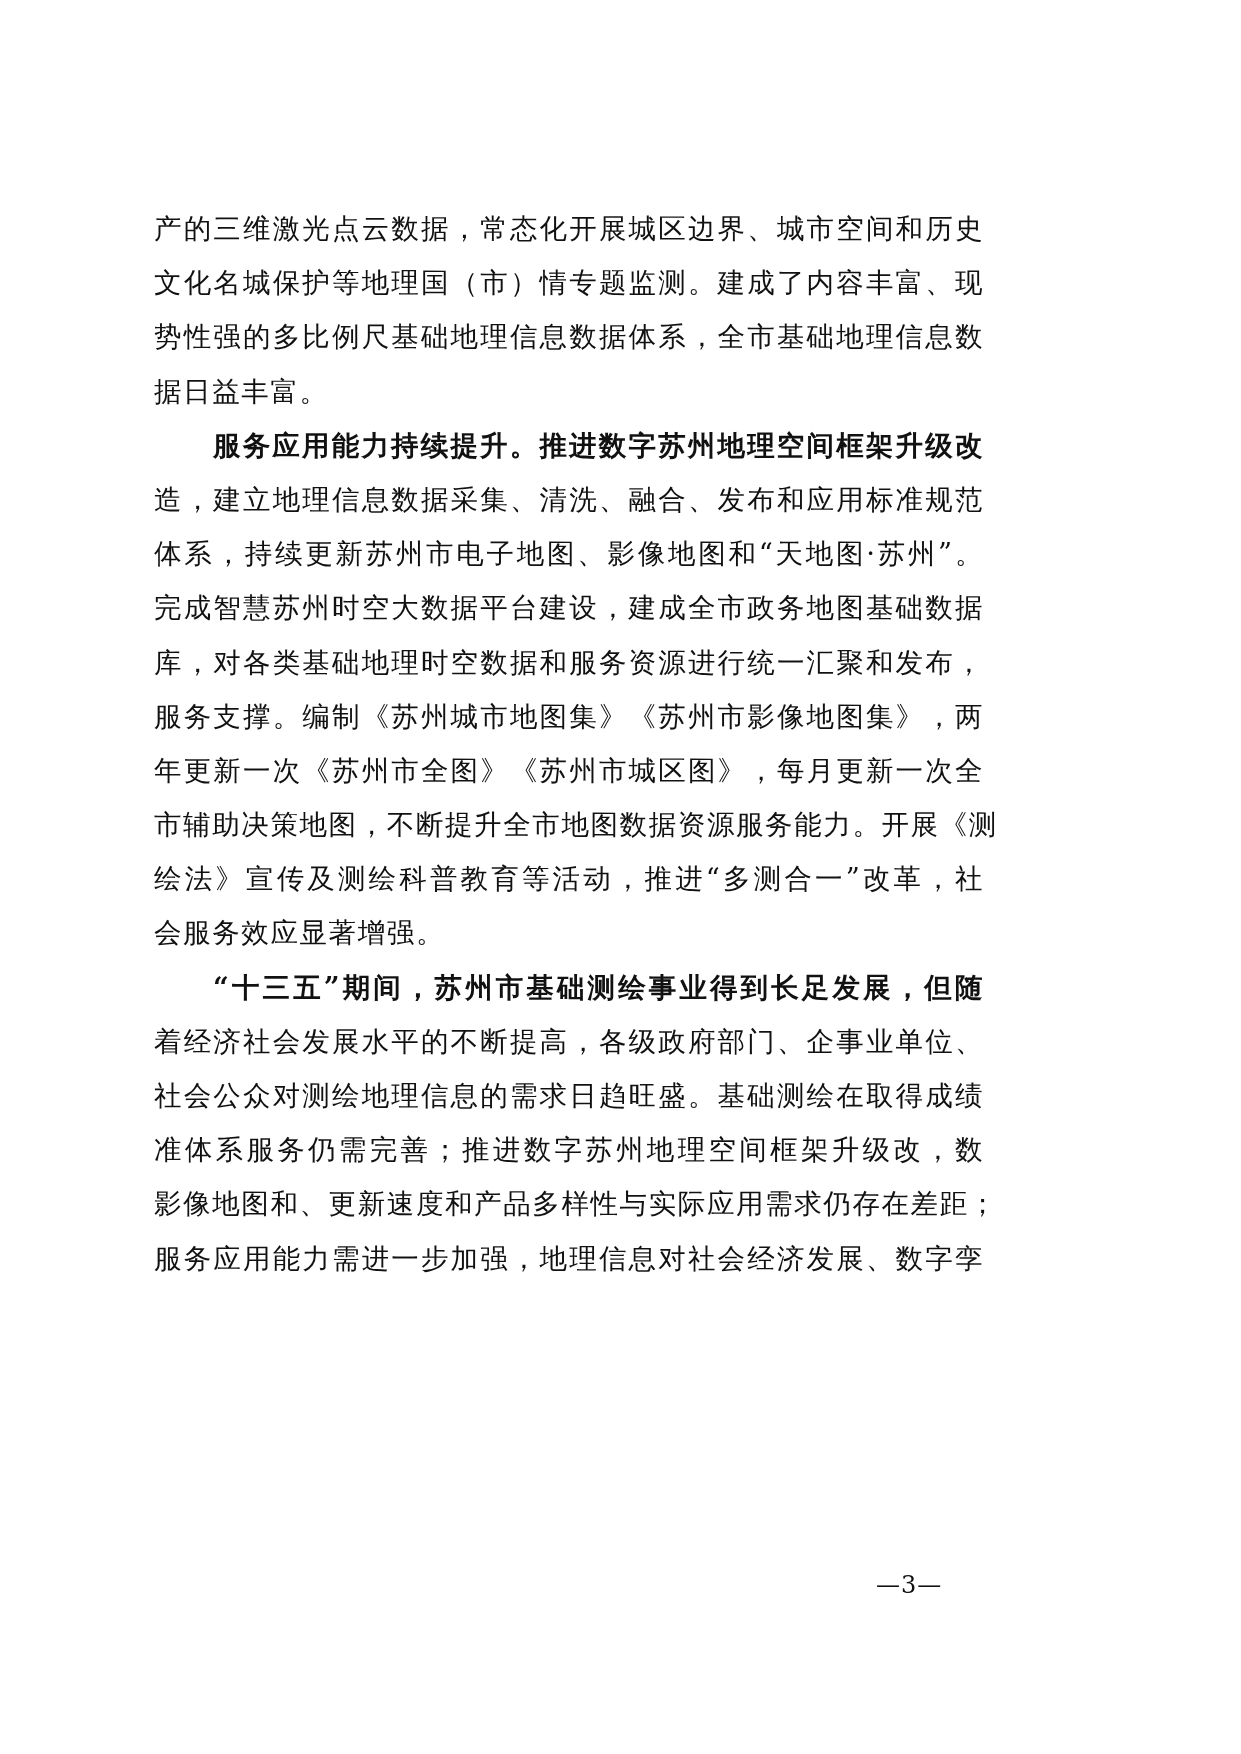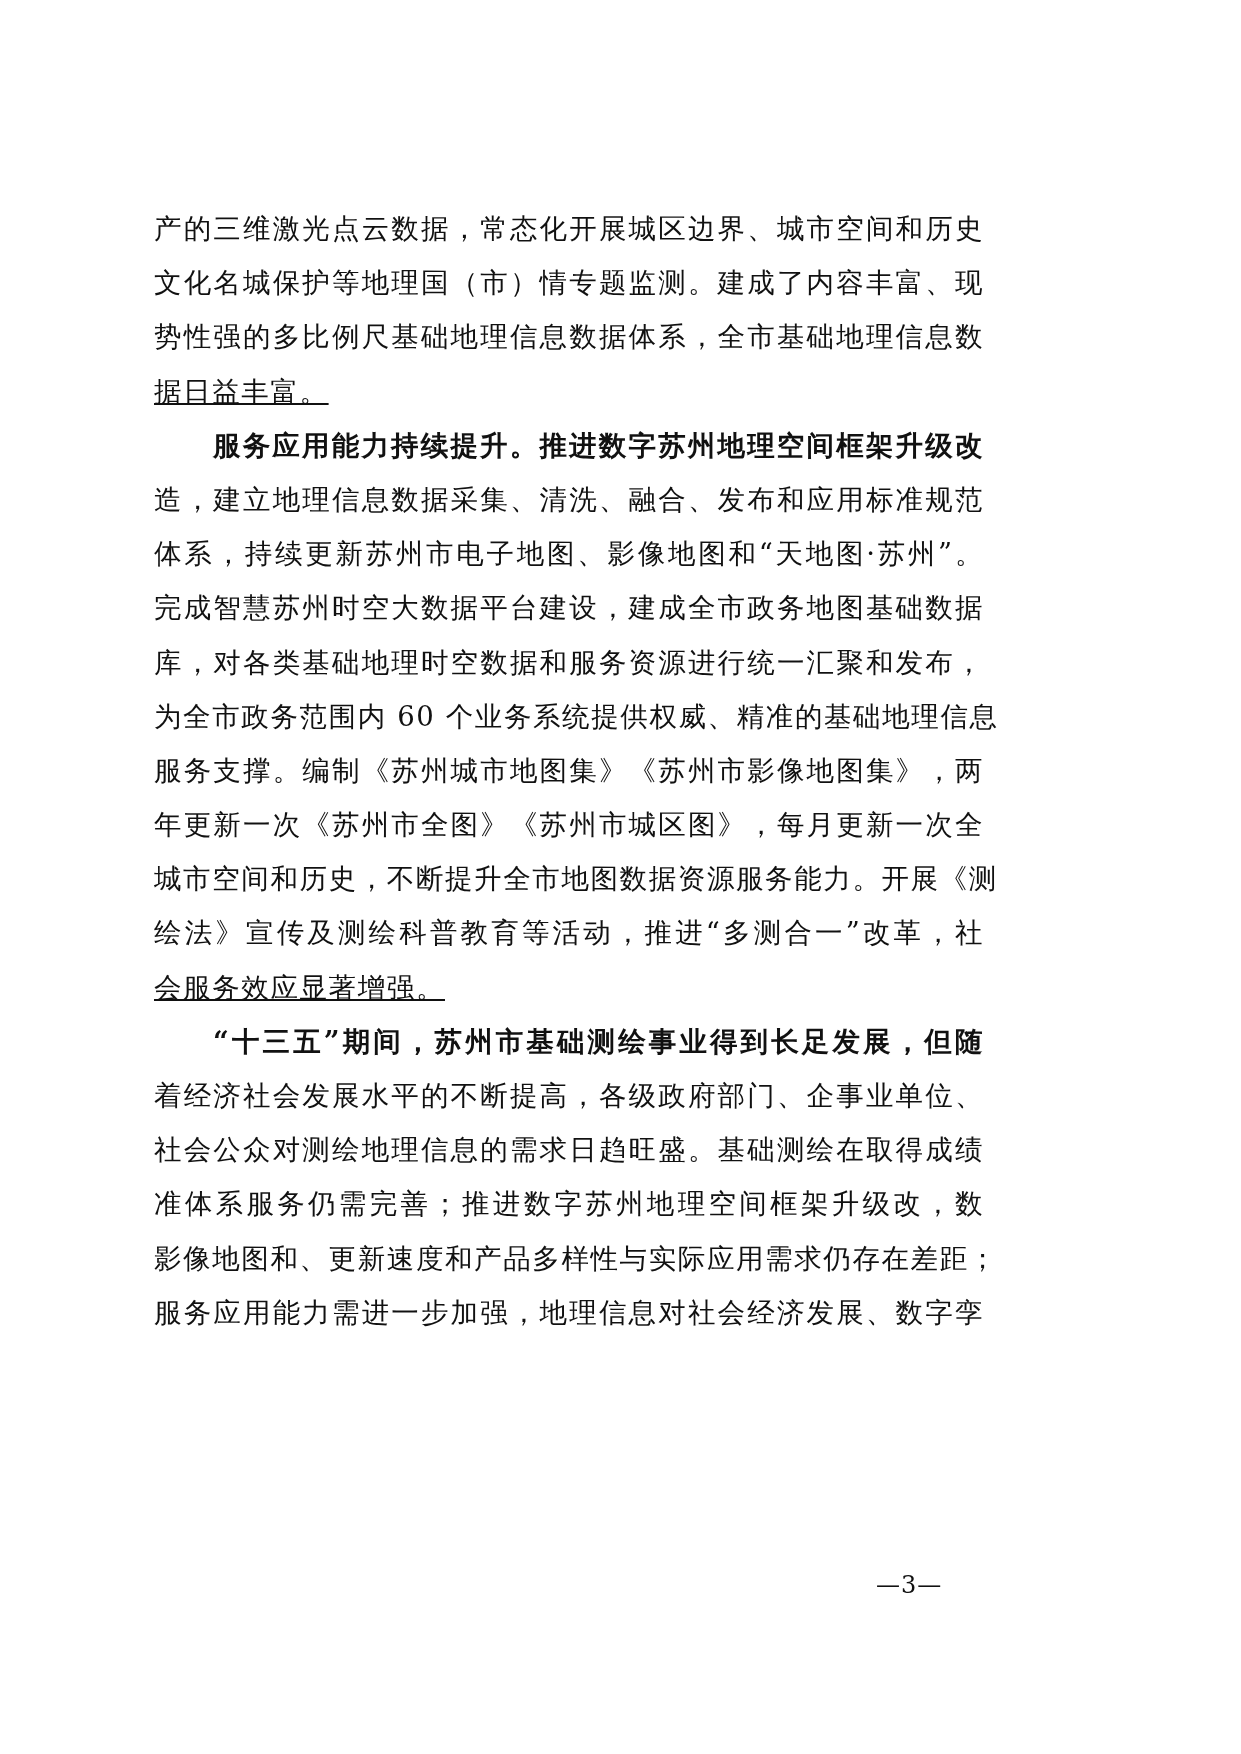--- a/index.html
+++ b/index.html
@@ -34,21 +34,20 @@
       line-height: 54.2px;
       font-size: 27.5px;
       white-space: nowrap;
       letter-spacing: 1.6px;
       text-align: justify;
       text-align-last: justify;
       display: block;
     }
     .line.last {
       text-align-last: left;
-      text-decoration: underline;
     }
     .line.indent {
       padding-left: 59px;
       font-weight: bold;
     }
     .page-number {
       position: absolute;
       left: 868px;
       top: 1560px;
       font-size: 24px;
@@ -70,24 +69,23 @@
       <span class="line">势性强的多比例尺基础地理信息数据体系，全市基础地理信息数</span>
       <span class="line last">据日益丰富。</span>
     </div>
 
     <div class="paragraph">
       <span class="line indent">服务应用能力持续提升。推进数字苏州地理空间框架升级改</span>
       <span class="line">造，建立地理信息数据采集、清洗、融合、发布和应用标准规范</span>
       <span class="line">体系，持续更新苏州市电子地图、影像地图和“天地图·苏州”。</span>
       <span class="line">完成智慧苏州时空大数据平台建设，建成全市政务地图基础数据</span>
       <span class="line">库，对各类基础地理时空数据和服务资源进行统一汇聚和发布，</span>
-      <span class="line">为全市政务范围内 60 个业务系统提供权威、精准的基础地理信息</span>
       <span class="line">服务支撑。编制《苏州城市地图集》《苏州市影像地图集》，两</span>
       <span class="line">年更新一次《苏州市全图》《苏州市城区图》，每月更新一次全</span>
-      <span class="line">城市空间和历史，不断提升全市地图数据资源服务能力。开展《测</span>
+      <span class="line">市辅助决策地图，不断提升全市地图数据资源服务能力。开展《测</span>
       <span class="line">绘法》宣传及测绘科普教育等活动，推进“多测合一”改革，社</span>
       <span class="line last">会服务效应显著增强。</span>
     </div>
 
     <div class="paragraph">
       <span class="line indent">“十三五”期间，苏州市基础测绘事业得到长足发展，但随</span>
       <span class="line">着经济社会发展水平的不断提高，各级政府部门、企事业单位、</span>
       <span class="line">社会公众对测绘地理信息的需求日趋旺盛。基础测绘在取得成绩</span>
       <span class="line">准体系服务仍需完善；推进数字苏州地理空间框架升级改，数</span>
       <span class="line">影像地图和、更新速度和产品多样性与实际应用需求仍存在差距；</span>

